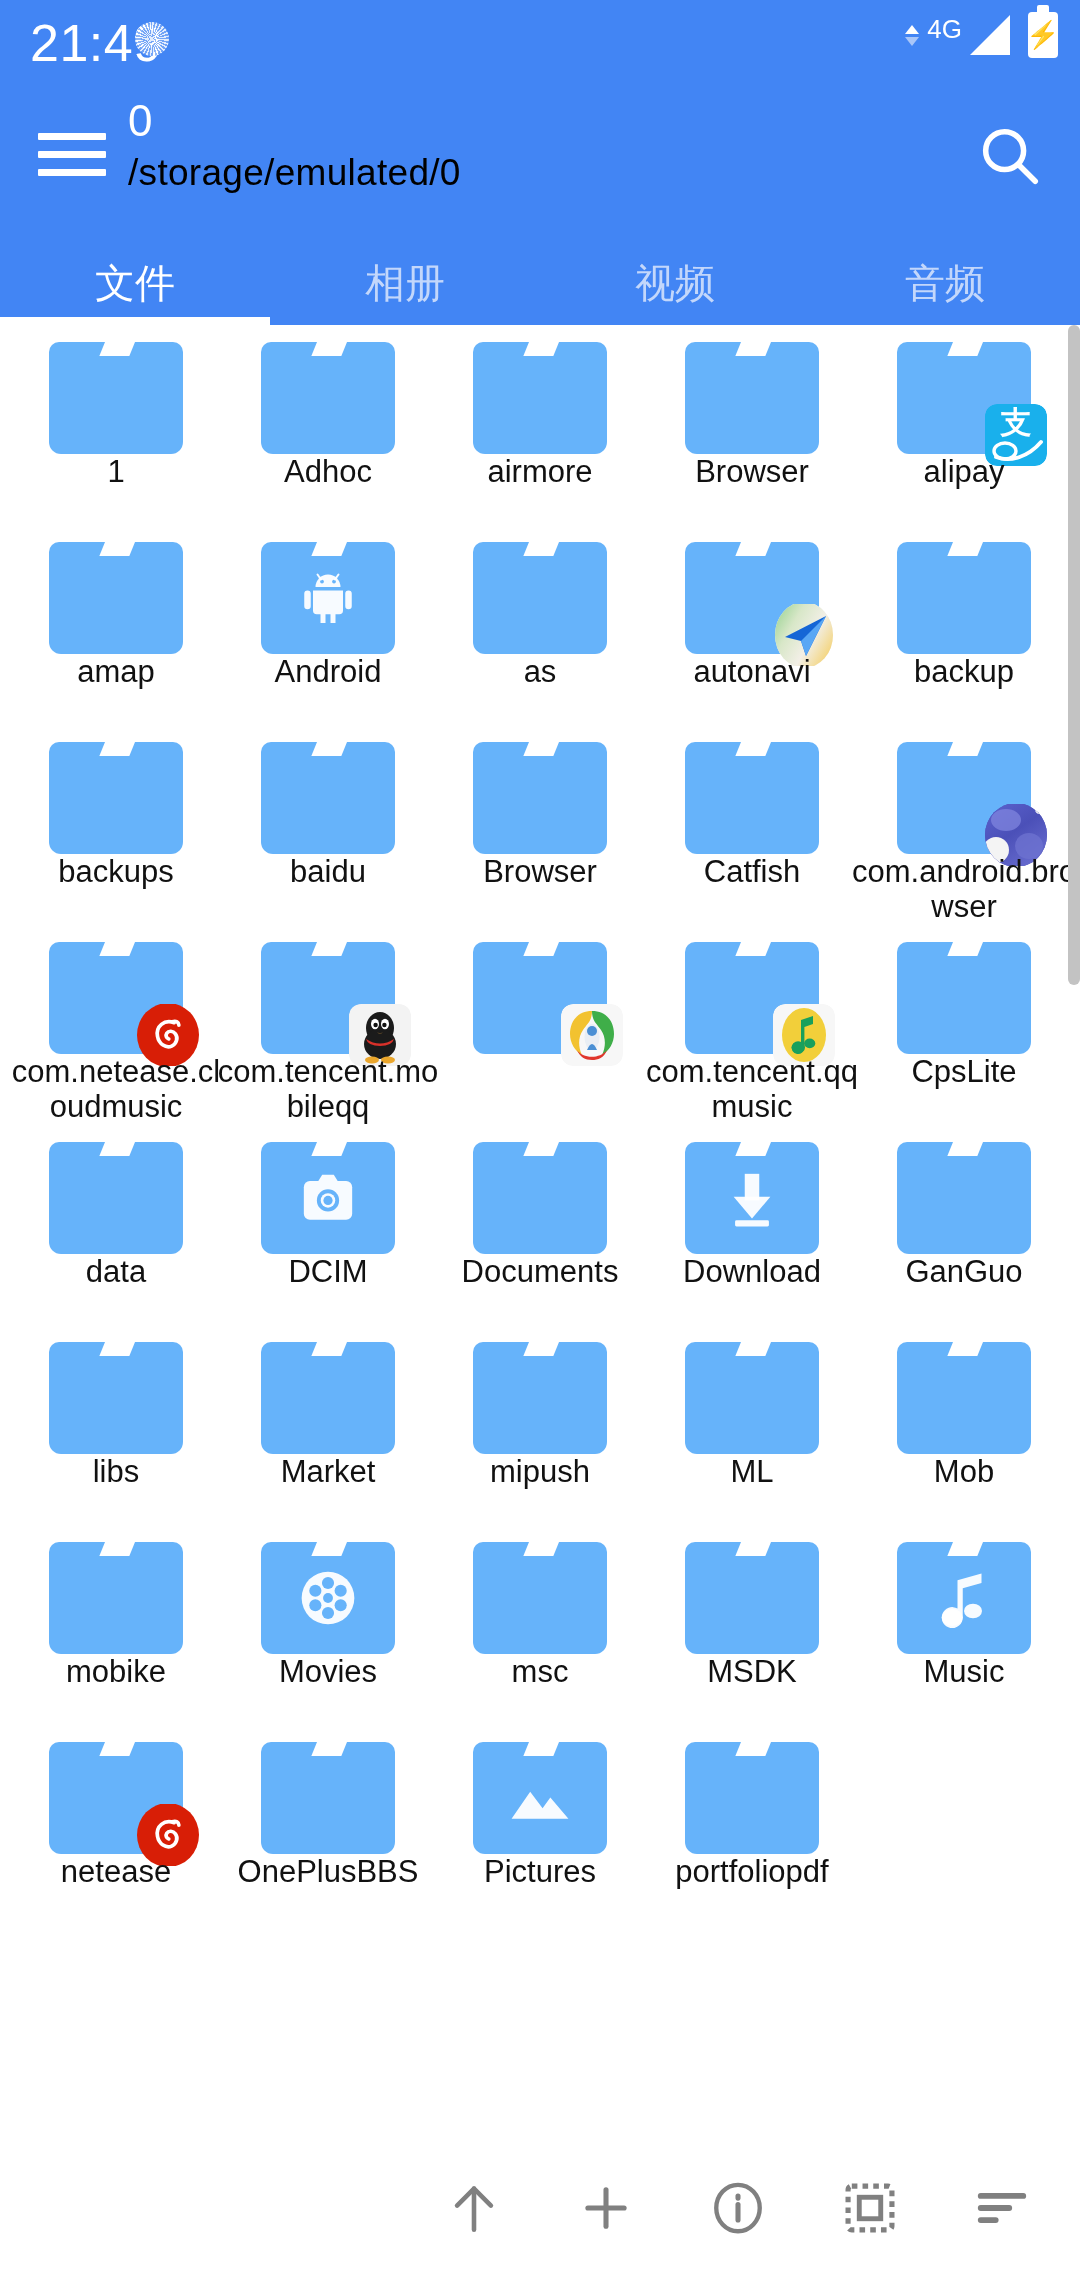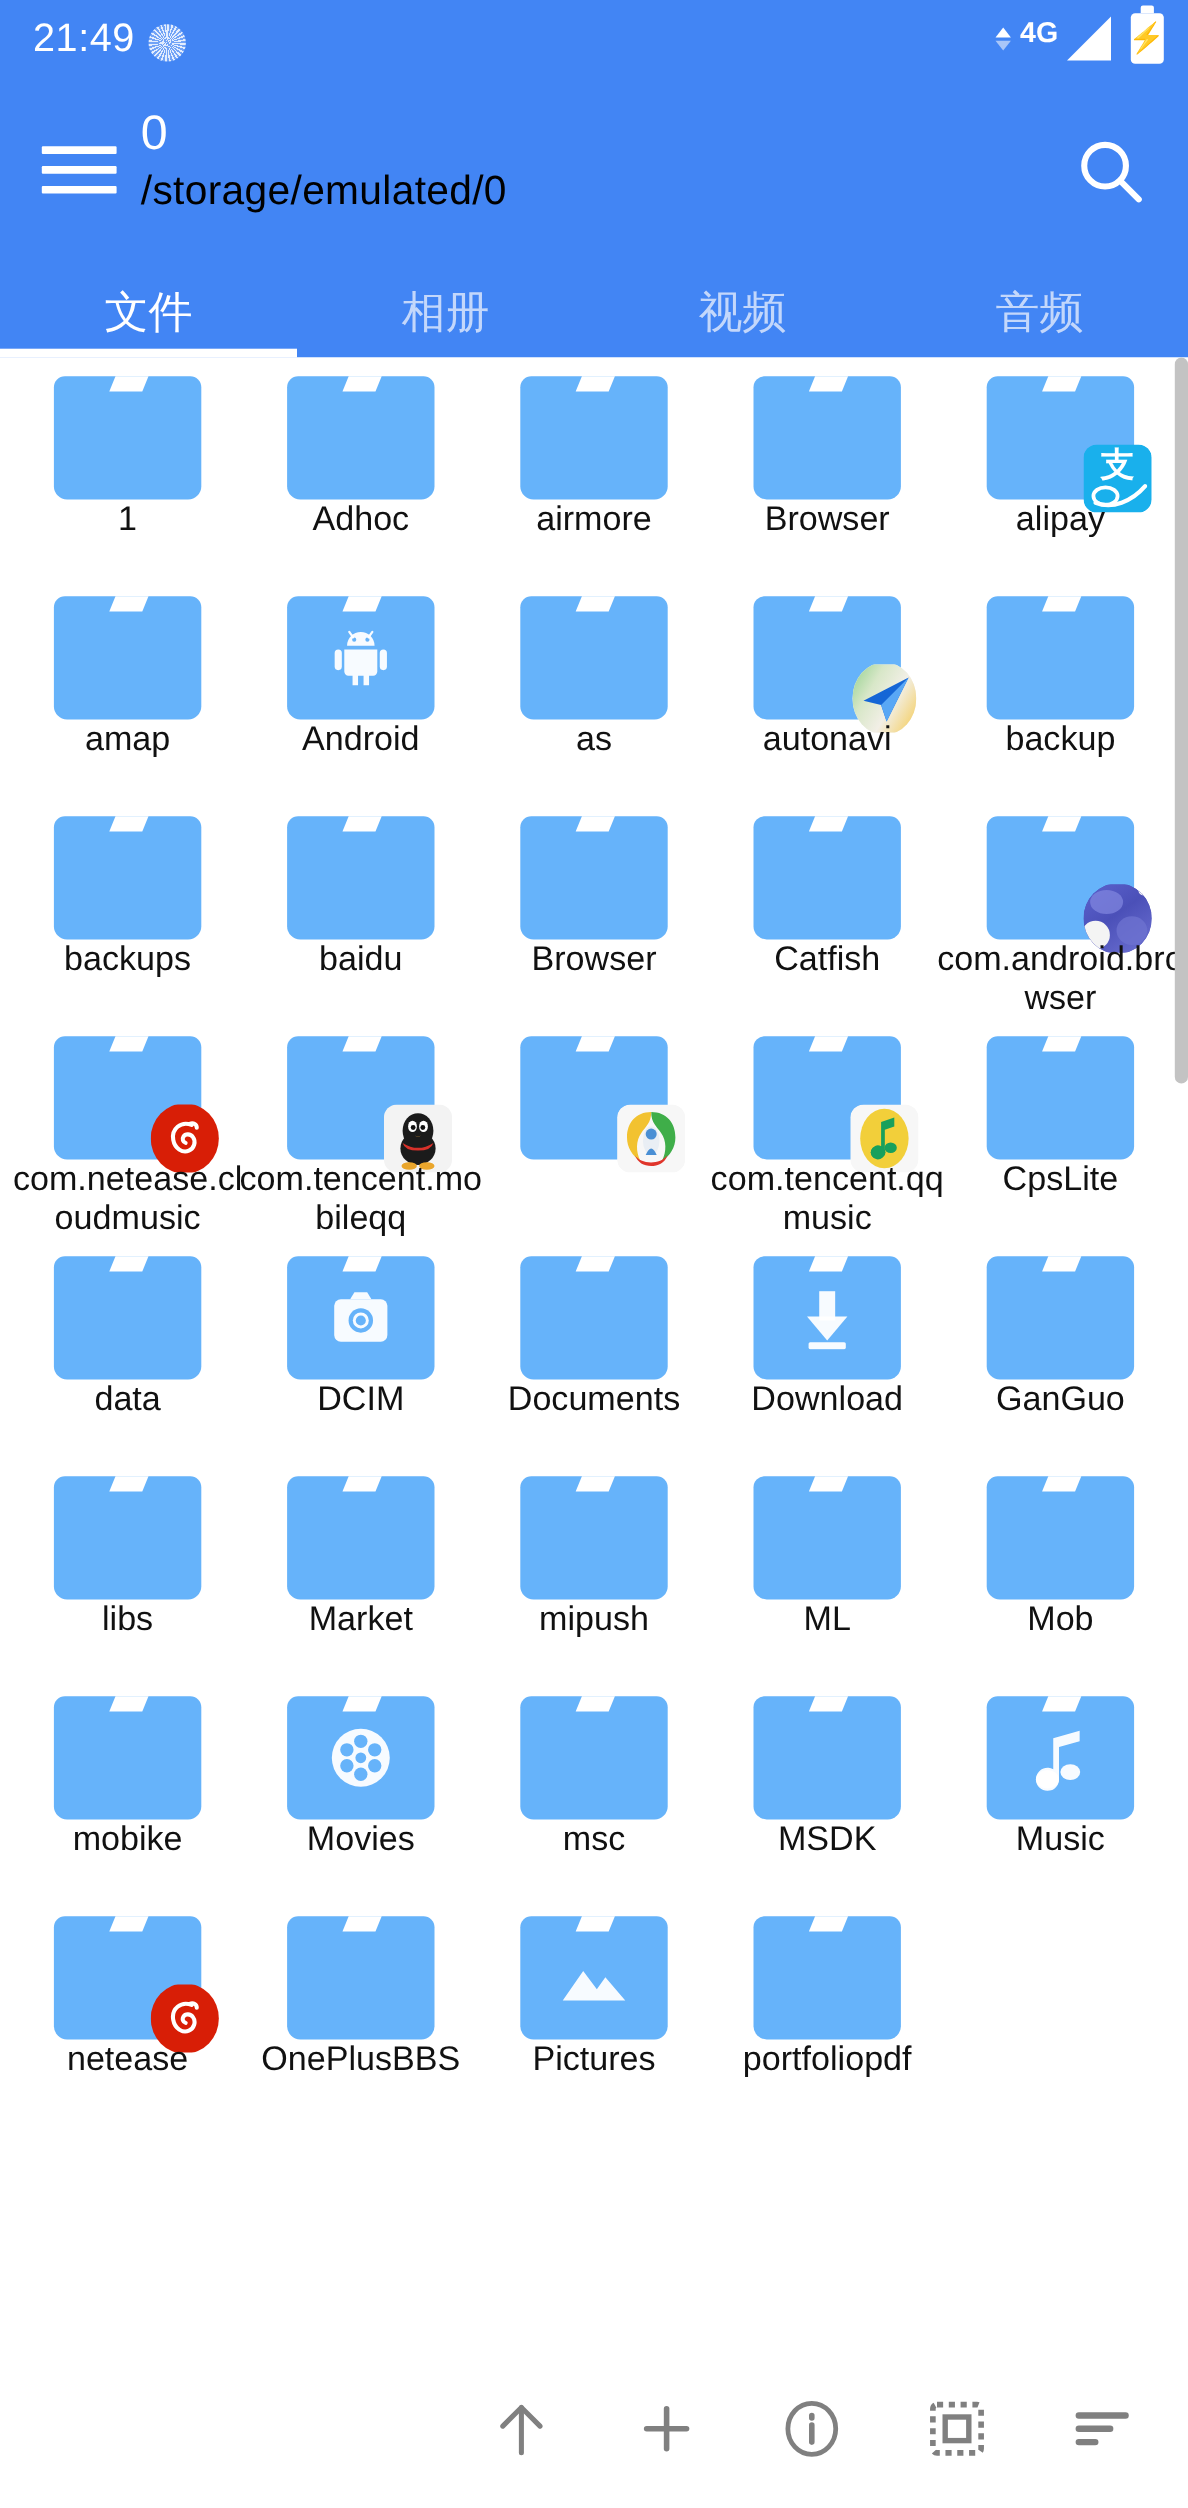--- a/index.html
+++ b/index.html
@@ -16,38 +16,38 @@
     position:absolute; left:0; top:0; width:1080px; height:325px;
     background:#4285f4;
   }
 
   
   #statusbar {
     position:absolute; left:0; top:0; width:1080px; height:68px;
   }
   #status-time {
     position:absolute; left:30px; top:13px;
-    font-size:36px; color:#ffffff; letter-spacing:0.5px;
+    font-size:52px; color:#ffffff; letter-spacing:0.5px;
   }
   #status-spinner {
     position:absolute; left:135px; top:22px;
     width:34px; height:34px; border-radius:50%;
     background:
       repeating-conic-gradient(#ffffff 0deg 6deg, #7aa9f7 6deg 13deg);
     opacity:.85;
   }
   #status-right {
     position:absolute; right:22px; top:12px; height:46px;
     display:flex; align-items:center; gap:8px;
   }
   .data-arrows { display:flex; flex-direction:column; gap:3px; }
   .data-arrows i { display:block; width:0; height:0; border-left:7px solid transparent; border-right:7px solid transparent; }
   .data-arrows i.up { border-bottom:9px solid #ffffff; }
   .data-arrows i.dn { border-top:9px solid #a9c6f8; }
-  #net-type { font-size:26px; color:#ffffff; font-weight:bold; margin-bottom:12px; }
+  #net-type { font-size:26px; color:#ffffff; font-weight:normal; margin-bottom:12px; }
   #signal-tri { width:0; height:0; border-left:40px solid transparent; border-bottom:40px solid #ffffff; }
   #battery {
     position:relative; width:30px; height:46px;
     border-radius:4px; background:#ffffff; margin-left:10px;
   }
   #battery:before {
     content:""; position:absolute; left:9px; top:-7px; width:12px; height:7px;
     background:#ffffff; border-radius:2px 2px 0 0;
   }
   #battery .bolt {

